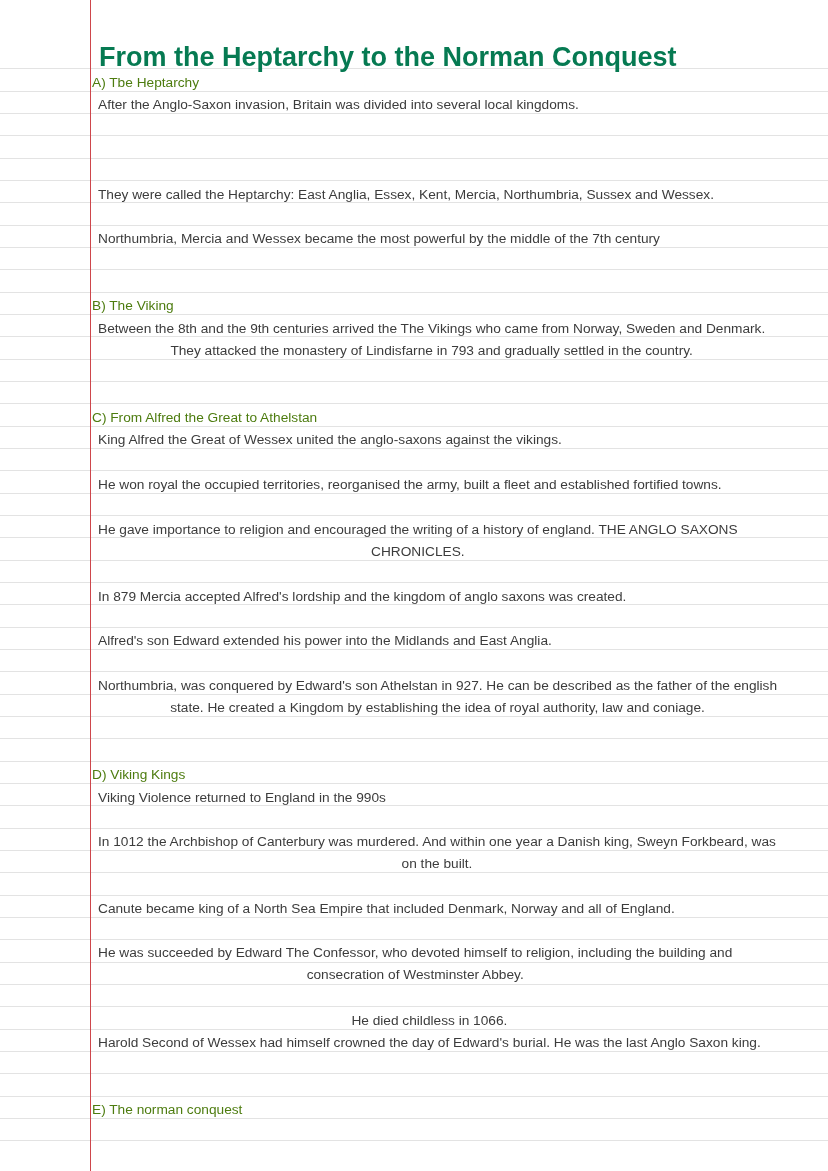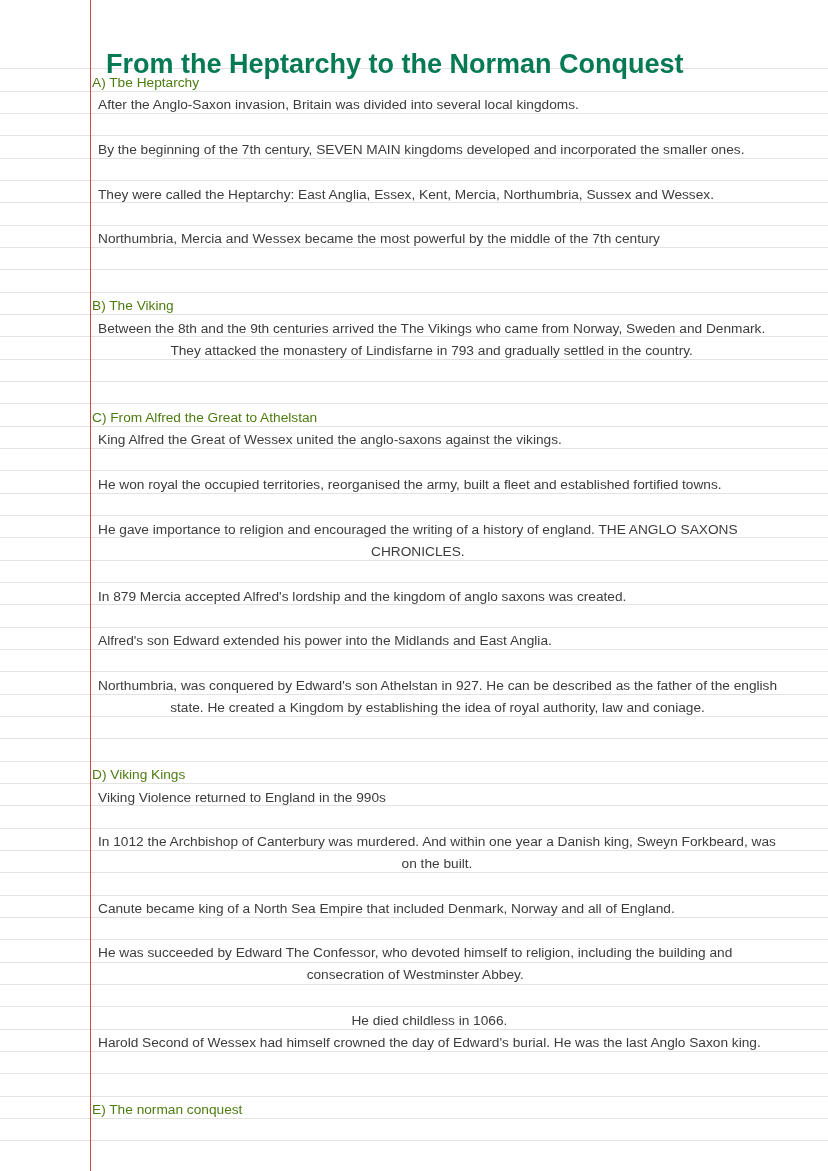--- a/index.html
+++ b/index.html
@@ -43,21 +43,21 @@
   .content {
     position: absolute;
     left: 0; top: 0;
     width: 828px;
     height: 1171px;
     z-index: 3;
   }
   .title {
     position: absolute;
     left: 98px;
-    margin: 8px;
+    margin: 1px;
     font-size: 27px;
     line-height: 30px;
     font-weight: bold;
     color: #067a52;
     letter-spacing: 0px;
     white-space: nowrap;
   }
   .heading {
     position: absolute;
     left: 92px;
@@ -86,23 +86,20 @@
   <div class="ruled-lines"></div>
   <div class="margin-line"></div>
 
   <div class="content">
 
     <h1 class="title" style="top:41px">From the Heptarchy to the Norman Conquest</h1>
 
     <div class="heading" style="top:72px">A) Tbe Heptarchy</div>
     <div class="block" style="top:94px">
       <div class="tline">After the Anglo-Saxon invasion, Britain was divided into several local kingdoms.</div>
-    </div>
-    <div class="block" style="top:139px">
-      <div class="tline">By the beginning of the 7th century, SEVEN MAIN kingdoms developed and incorporated the smaller ones.</div>
     </div>
     <div class="block" style="top:184px">
       <div class="tline">They were called the Heptarchy: East Anglia, Essex, Kent, Mercia, Northumbria, Sussex and Wessex.</div>
     </div>
     <div class="block" style="top:228px">
       <div class="tline">Northumbria, Mercia and Wessex became the most powerful by the middle of the 7th century</div>
     </div>
 
     <div class="heading" style="top:295px">B) The Viking</div>
     <div class="block" style="top:318px">

